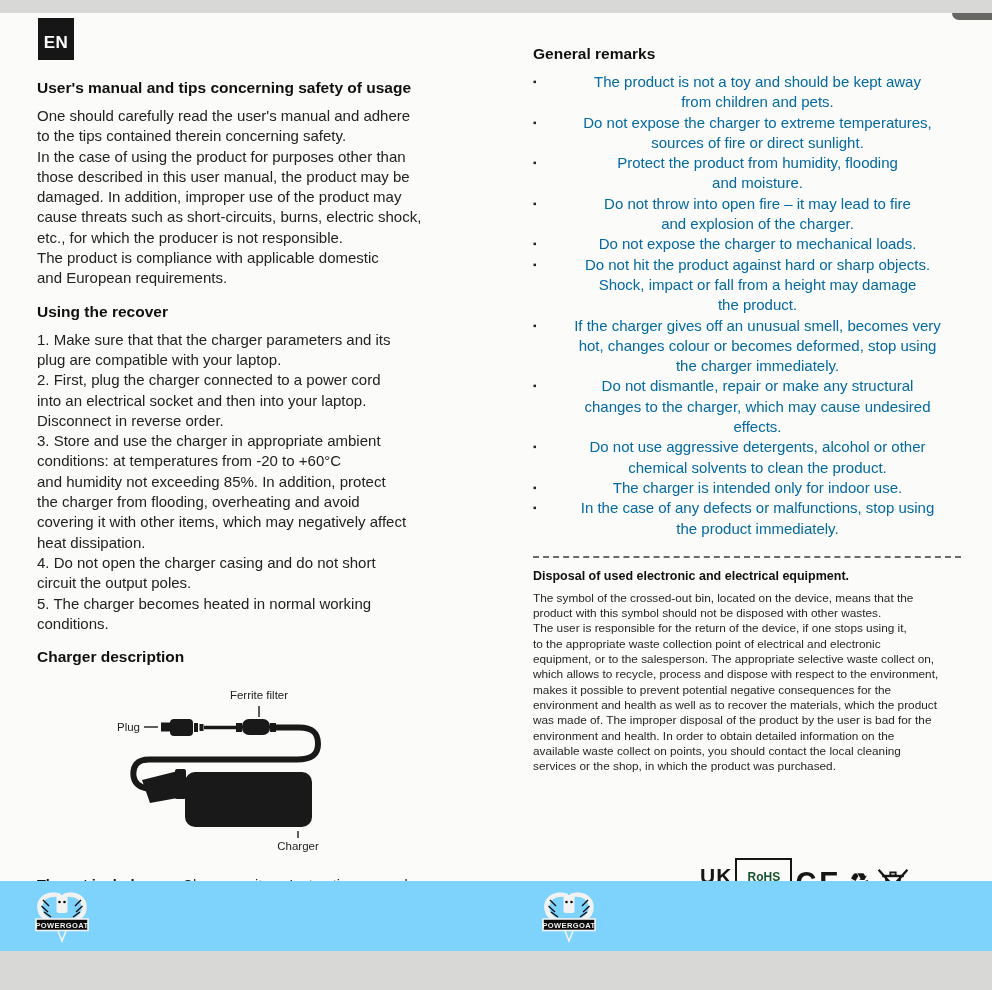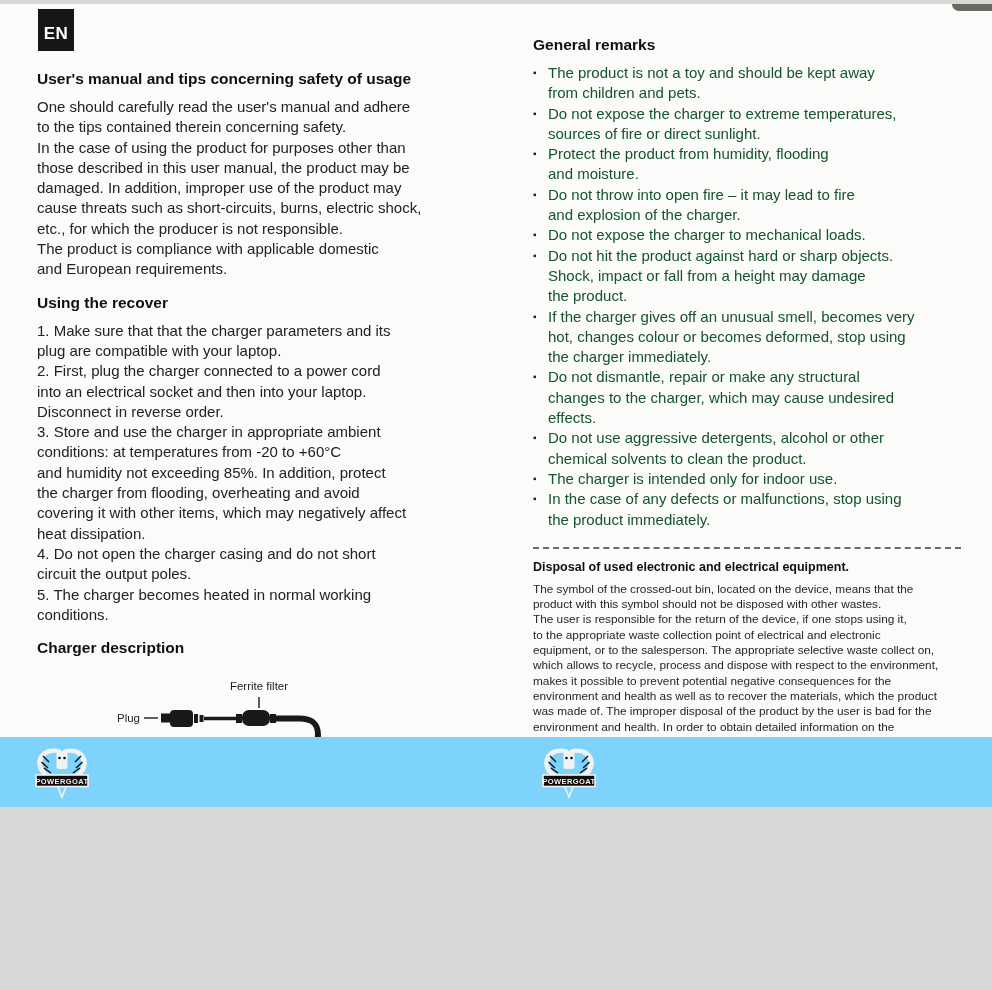--- a/index.html
+++ b/index.html
@@ -1,25 +1,25 @@
 <!DOCTYPE html>
 <html><head>
 <meta charset="utf-8">
 <style>
   * { box-sizing: border-box; margin: 0; padding: 0; }
   html, body { background: #d8d8d6; }
   .page {
     position: relative;
     width: 992px;
-    height: 803px;
+    height: 938px;
     background: #fbfbf9;
     font-family: "Liberation Sans", sans-serif;
     color: #1e1e1e;
     overflow: hidden;
-    margin: 4px auto;
+    margin: 13px auto;
   }
   .smudge {
     position: absolute; right: 0; top: 0;
     width: 40px; height: 7px;
     background: #4c4c4a; opacity: .85;
     border-radius: 0 0 0 8px;
   }
   .en-badge {
     position: absolute; left: 38px; top: 5px;
     width: 36px; height: 42px;
@@ -38,21 +38,21 @@
     font-size: 15px; line-height: 20.3px;
     white-space: pre-line;
     color: #222;
   }
   .sec { margin-bottom: 12px; }
   .sec + .sec { margin-top: 14px; }
   ul.remarks { list-style: none; }
   ul.remarks li {
     position: relative; padding-left: 15px;
     font-size: 15px; line-height: 20.3px;
-    white-space: pre-line; color: #14532d;
+    white-space: pre-line; color: #0369a1; text-align: center;
   }
   ul.remarks li::before {
     content: "▪";
     position: absolute; left: 0; top: 0;
     font-size: 10px; line-height: 20.3px; color: #222;
   }
   .dashed-divider {
     border: none;
     border-top: 2px dashed #6a6a6a;
     margin: 17px 0 11px 0;

